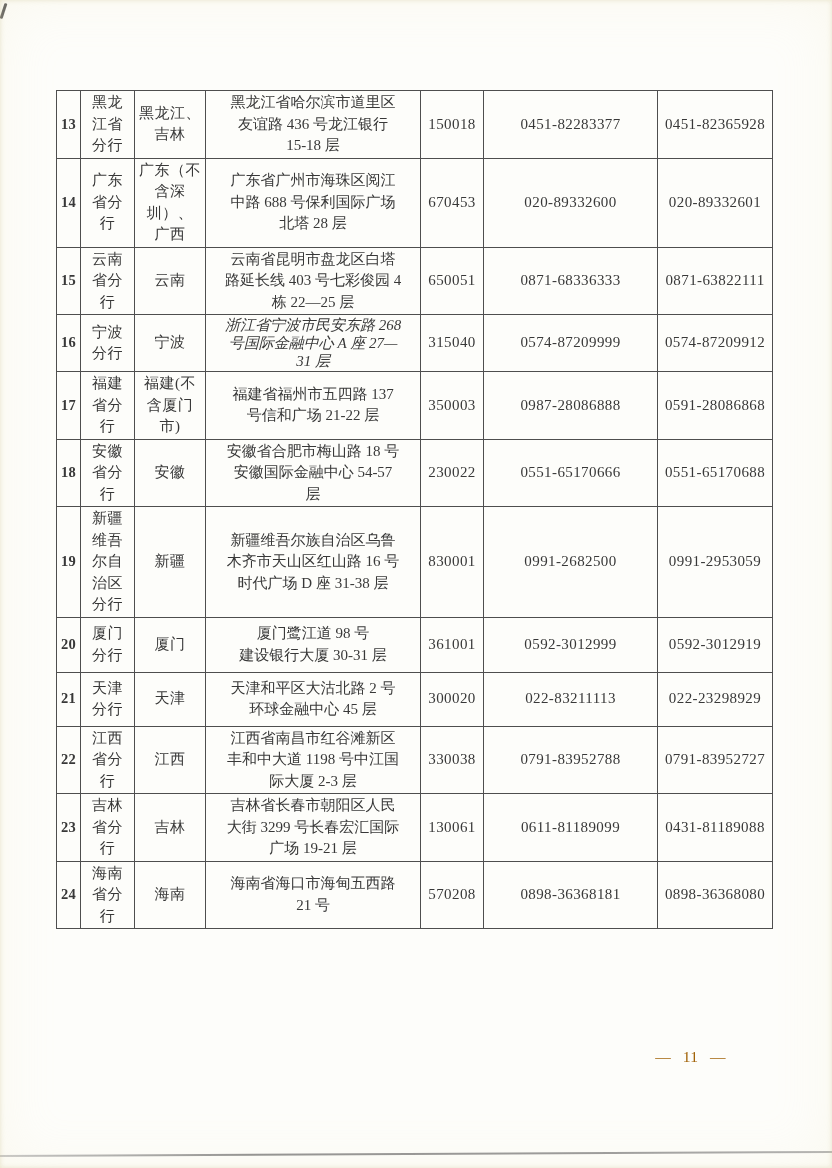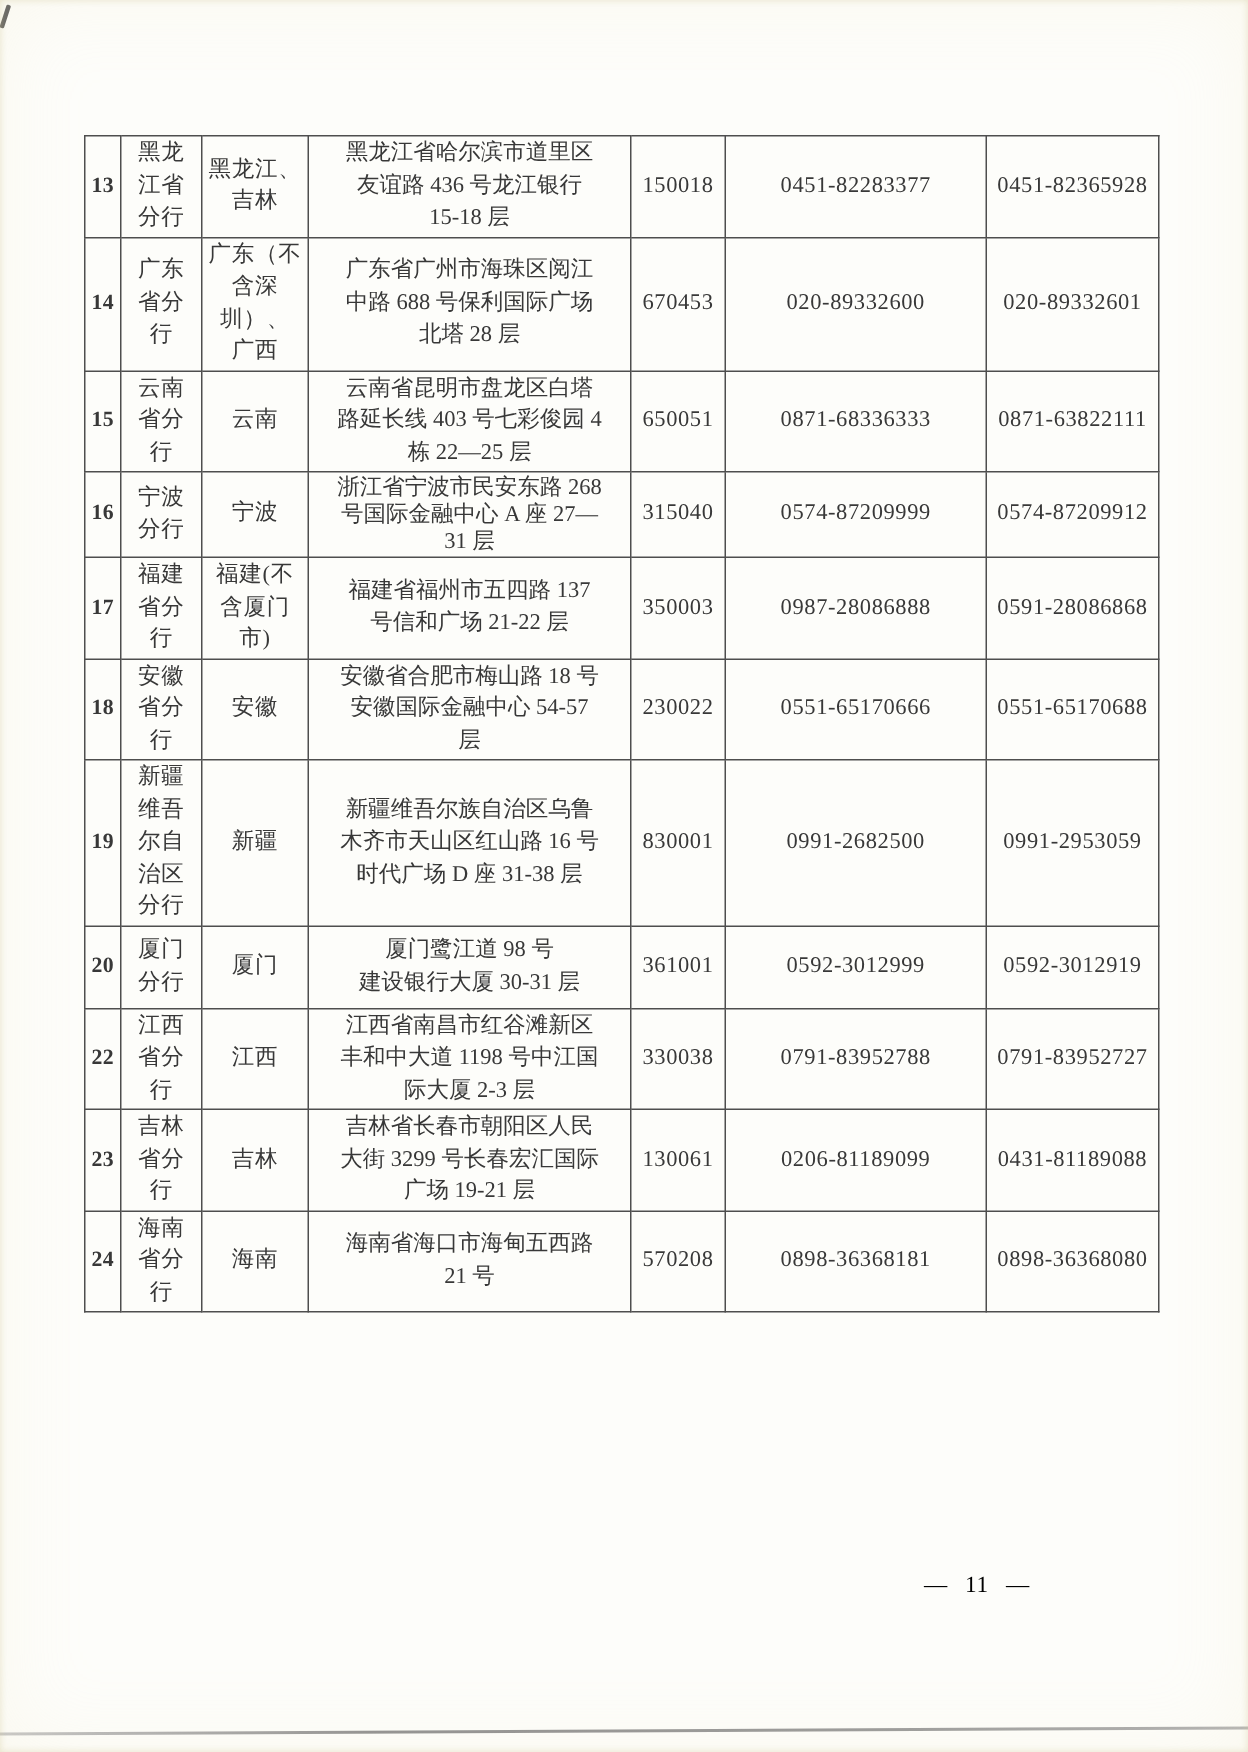--- a/index.html
+++ b/index.html
@@ -77,29 +77,30 @@
   }
   td.c-branch, td.c-region {
     letter-spacing: 0.5px;
   }
   td.c-postal, td.c-phone, td.c-fax {
     letter-spacing: 0.4px;
     white-space: nowrap;
   }
   td.tight {
     line-height: 18px;
+    font-style: italic;
   }
   .page-number {
     position: absolute;
     left: 616px;
     top: 1048px;
     width: 110px;
-    text-align: left;
+    text-align: right;
     font-size: 15.5px;
-    color: #000000;
+    color: #a16207;
     word-spacing: 7px;
     letter-spacing: 0.5px;
   }
 </style>
 </head>
 <body>
 
 <div class="paper">
 
   <div class="corner-mark"></div>
@@ -216,20 +217,31 @@
     <td class="c-no">20</td>
     <td class="c-branch">厦门
 分行</td>
     <td class="c-region">厦门</td>
     <td class="c-address">厦门鹭江道 98 号
 建设银行大厦 30-31 层</td>
     <td class="c-postal">361001</td>
     <td class="c-phone">0592-3012999</td>
     <td class="c-fax">0592-3012919</td>
   </tr>
+          <tr style="height: 54px;">
+    <td class="c-no">21</td>
+    <td class="c-branch">天津
+分行</td>
+    <td class="c-region">天津</td>
+    <td class="c-address">天津和平区大沽北路 2 号
+环球金融中心 45 层</td>
+    <td class="c-postal">300020</td>
+    <td class="c-phone">022-83211113</td>
+    <td class="c-fax">022-23298929</td>
+  </tr>
           <tr style="height: 66px;">
     <td class="c-no">22</td>
     <td class="c-branch">江西
 省分
 行</td>
     <td class="c-region">江西</td>
     <td class="c-address">江西省南昌市红谷滩新区
 丰和中大道 1198 号中江国
 际大厦 2-3 层</td>
     <td class="c-postal">330038</td>
@@ -239,21 +251,21 @@
           <tr style="height: 65px;">
     <td class="c-no">23</td>
     <td class="c-branch">吉林
 省分
 行</td>
     <td class="c-region">吉林</td>
     <td class="c-address">吉林省长春市朝阳区人民
 大街 3299 号长春宏汇国际
 广场 19-21 层</td>
     <td class="c-postal">130061</td>
-    <td class="c-phone">0206-81189099</td>
+    <td class="c-phone">0611-81189099</td>
     <td class="c-fax">0431-81189088</td>
   </tr>
           <tr style="height: 65px;">
     <td class="c-no">24</td>
     <td class="c-branch">海南
 省分
 行</td>
     <td class="c-region">海南</td>
     <td class="c-address">海南省海口市海甸五西路
 21 号</td>

